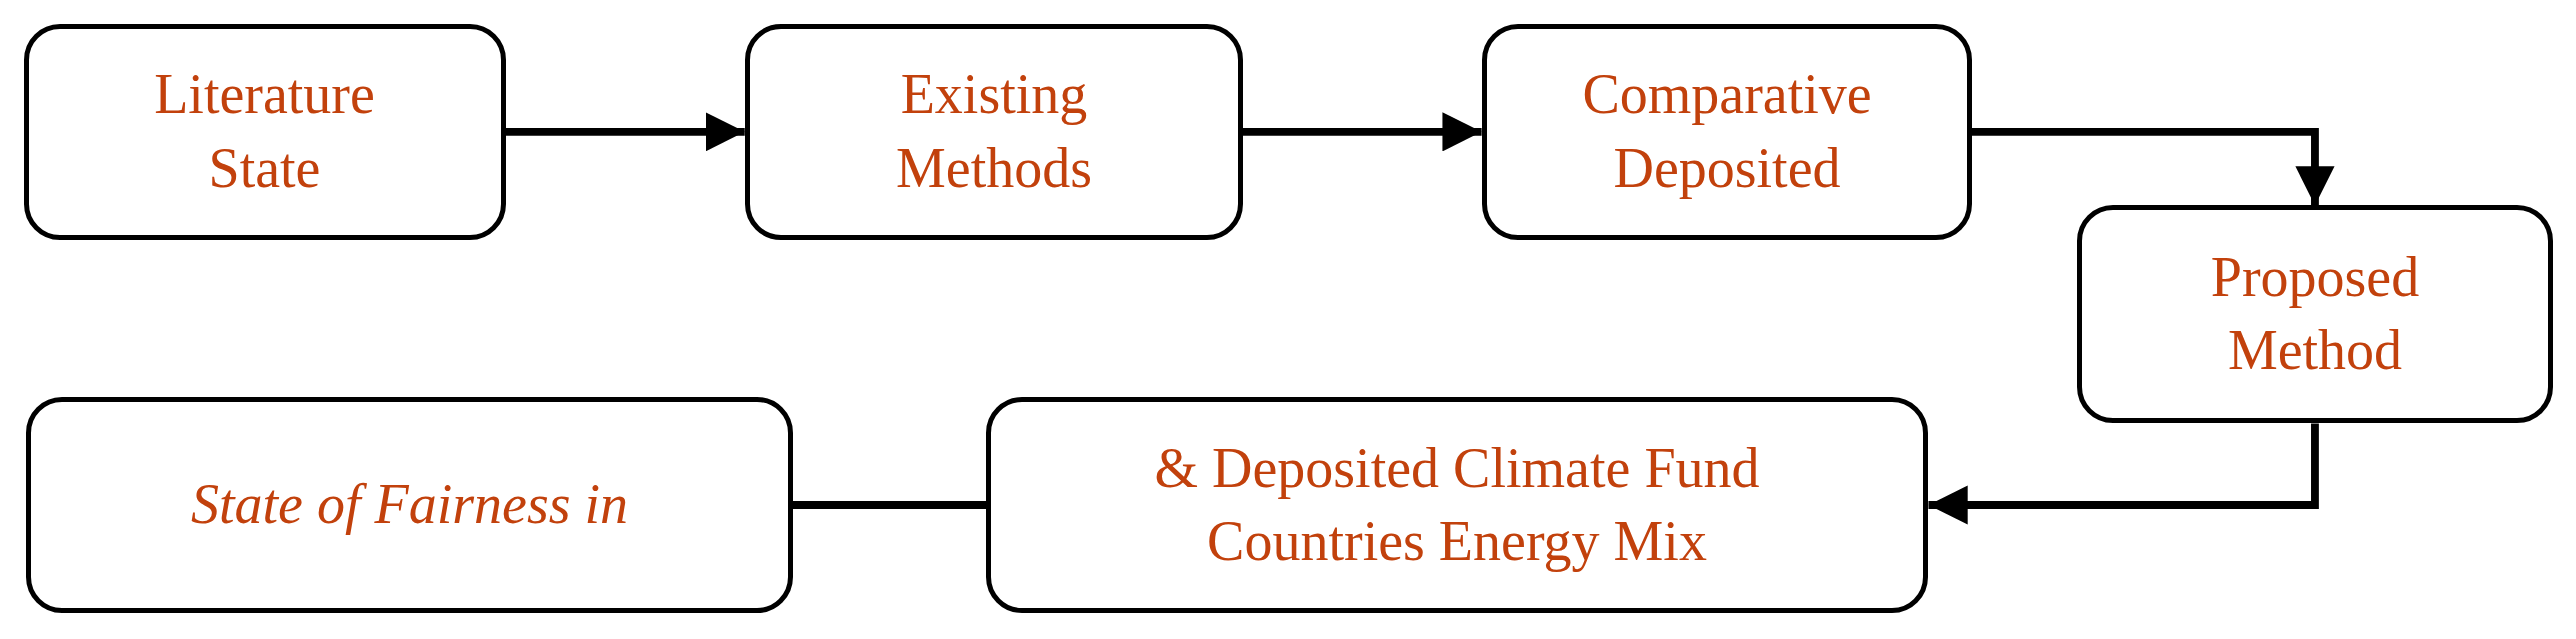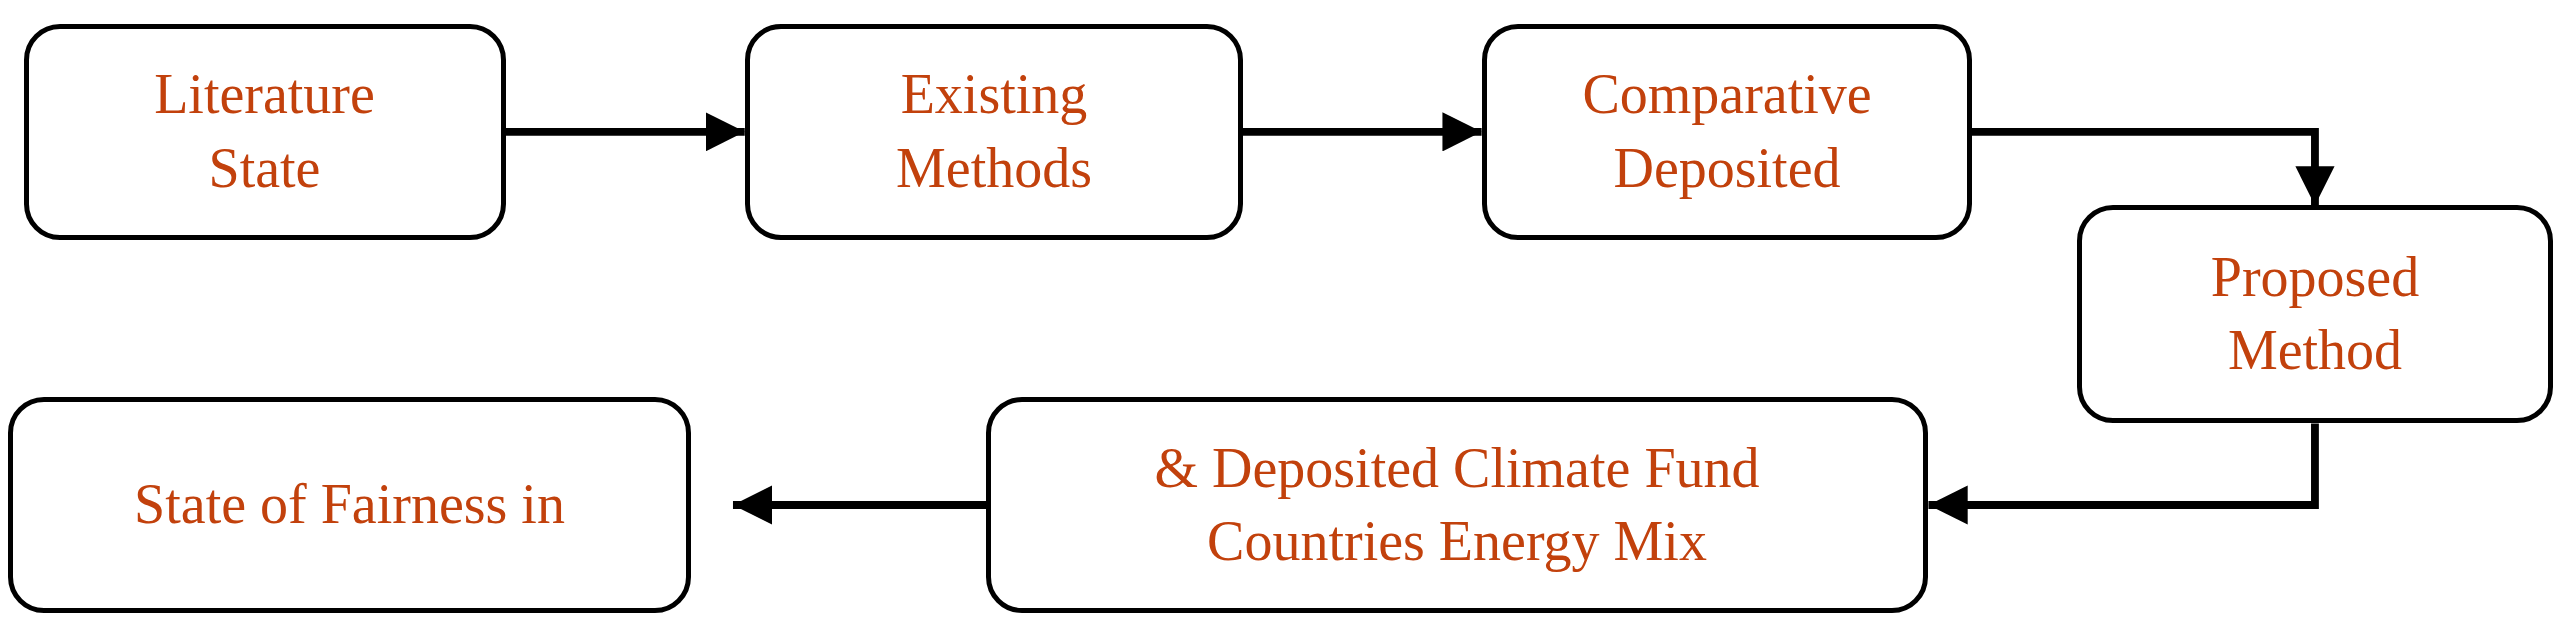--- a/index.html
+++ b/index.html
@@ -39,21 +39,21 @@
     line-height: 1.31;
   }
   .node .line {
     white-space: pre;
   }
   
   #node-literature    { left: 23.5px;   top: 23.5px;  width: 482px;  height: 216px; }
   #node-existing      { left: 745px;  top: 23.5px;  width: 498px;  height: 216px; }
   #node-comparative   { left: 1482px; top: 23.5px;  width: 490px;  height: 216px; }
   #node-proposed      { left: 2077px; top: 205px; width: 476px;  height: 218px; justify-content: center; }
-  #node-fairness      { left: 8px;   top: 397px; width: 683px;  height: 216px; }
+  #node-fairness      { left: 26px;   top: 397px; width: 767px;  height: 216px; font-style: italic; }
   #node-energymix     { left: 986px; top: 397px; width: 942px; height: 216px; }
 
   .connector {
     stroke: #000000;
     stroke-width: 10;
     fill: none;
   }
 </style>
 </head>
 <body>

